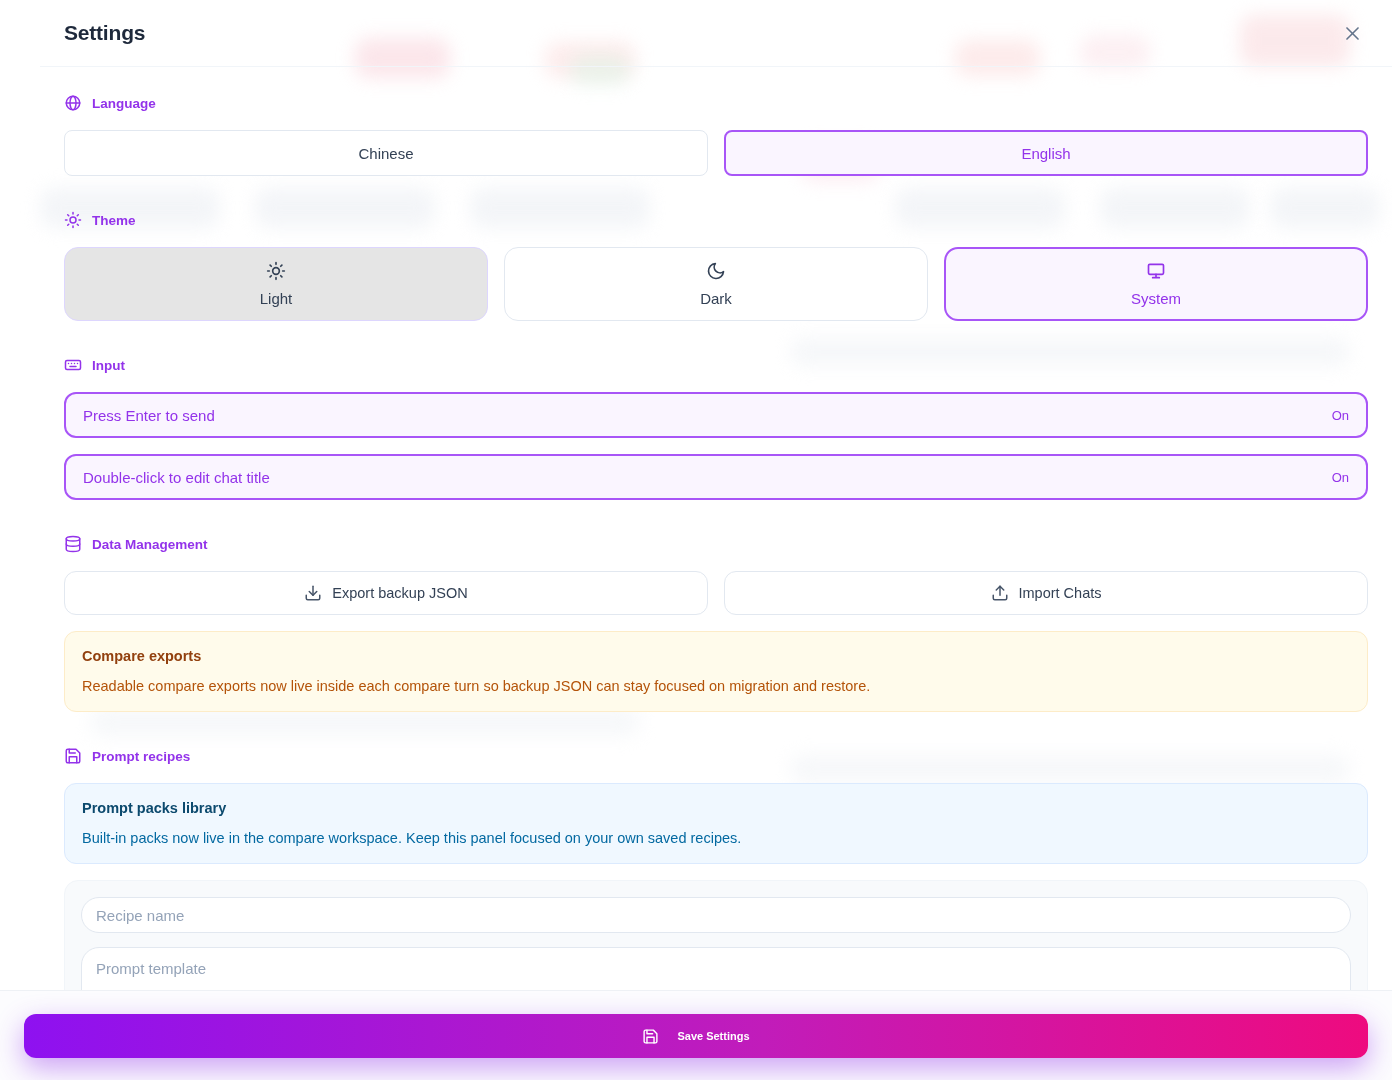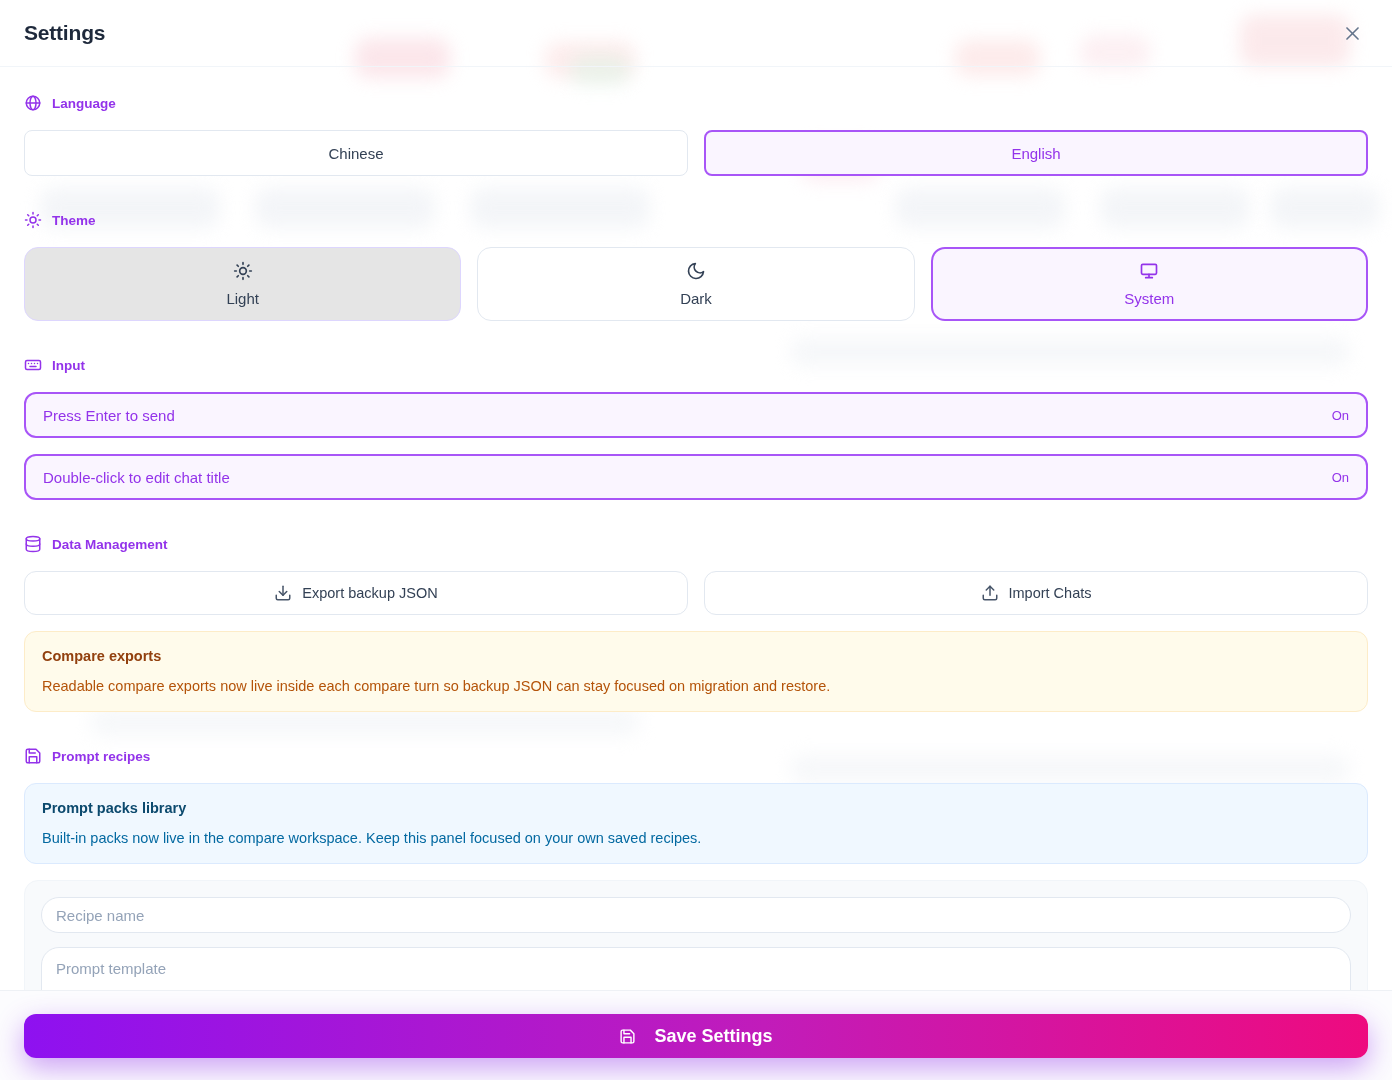--- a/index.html
+++ b/index.html
@@ -4,21 +4,21 @@
 <style>
   * { box-sizing: border-box; }
   html, body { margin: 0; padding: 0; }
   body { font-family: "Liberation Sans", sans-serif; background: #ffffff; }
 
   .screen { position: relative; width: 1392px; height: 1080px; background: #ffffff; overflow: hidden; }
 
   
   .blob { position: absolute; border-radius: 14px; filter: blur(9px); z-index: 0; pointer-events: none; }
 
-  .modal { position: relative; z-index: 2; width: 100%; height: 100%; }
+  .modal { position: relative; z-index: 2; width: 100%; height: 100%; padding-left: 40px; }
 
   
   .header { height: 67px; display: flex; align-items: center; justify-content: space-between;
             padding: 0 26px 0 24px; border-bottom: 1px solid #f1f5f9; }
   .page-title { font-size: 21px; font-weight: bold; color: #1e293b; letter-spacing: -0.2px; }
   .close-btn { background: none; border: none; padding: 4px; cursor: pointer; color: #64748b;
                display: flex; align-items: center; }
   .close-btn svg { width: 19px; height: 19px; }
 
   .content { padding: 27px 24px 0; }
@@ -67,21 +67,21 @@
   .text-input { display: block; width: 100%; height: 36px; border: 1px solid #e2e8f0; border-radius: 18px;
                 padding: 0 14px; font-size: 15px; color: #701a75; background: #ffffff;
                 font-family: inherit; outline: none; }
   .text-input::placeholder, .textarea::placeholder { color: #94a3b8; }
   .textarea { height: 150px; padding: 10px 14px; resize: none; margin-top: 14px; line-height: 1.4; }
 
   .footer { position: absolute; left: 0; right: 0; bottom: 0; height: 90px; background: #fcfcfe;
             border-top: 1px solid #eef1f5; z-index: 6; }
   .save-btn { position: absolute; left: 24px; right: 24px; top: 23px; height: 44px; border: none;
               border-radius: 12px; background: linear-gradient(90deg, #8e11f0 0%, #c11cba 55%, #ee0b7f 100%);
-              color: #ffffff; font-size: 18px; font-weight: bold; display: flex; align-items: center;
+              color: #ffffff; font-size: 11px; font-weight: bold; display: flex; align-items: center;
               justify-content: center; gap: 18px; cursor: pointer; font-family: inherit;
               box-shadow: 0 10px 28px rgba(147, 51, 234, 0.45); }
   .save-btn svg { width: 17px; height: 17px; }
 </style>
 </head>
 <body>
 
 <div class="screen">
 
   <div class="blob" style="left:355px; top:38px; width:95px; height:40px; background:#f9d2da; opacity:.55;"></div>

